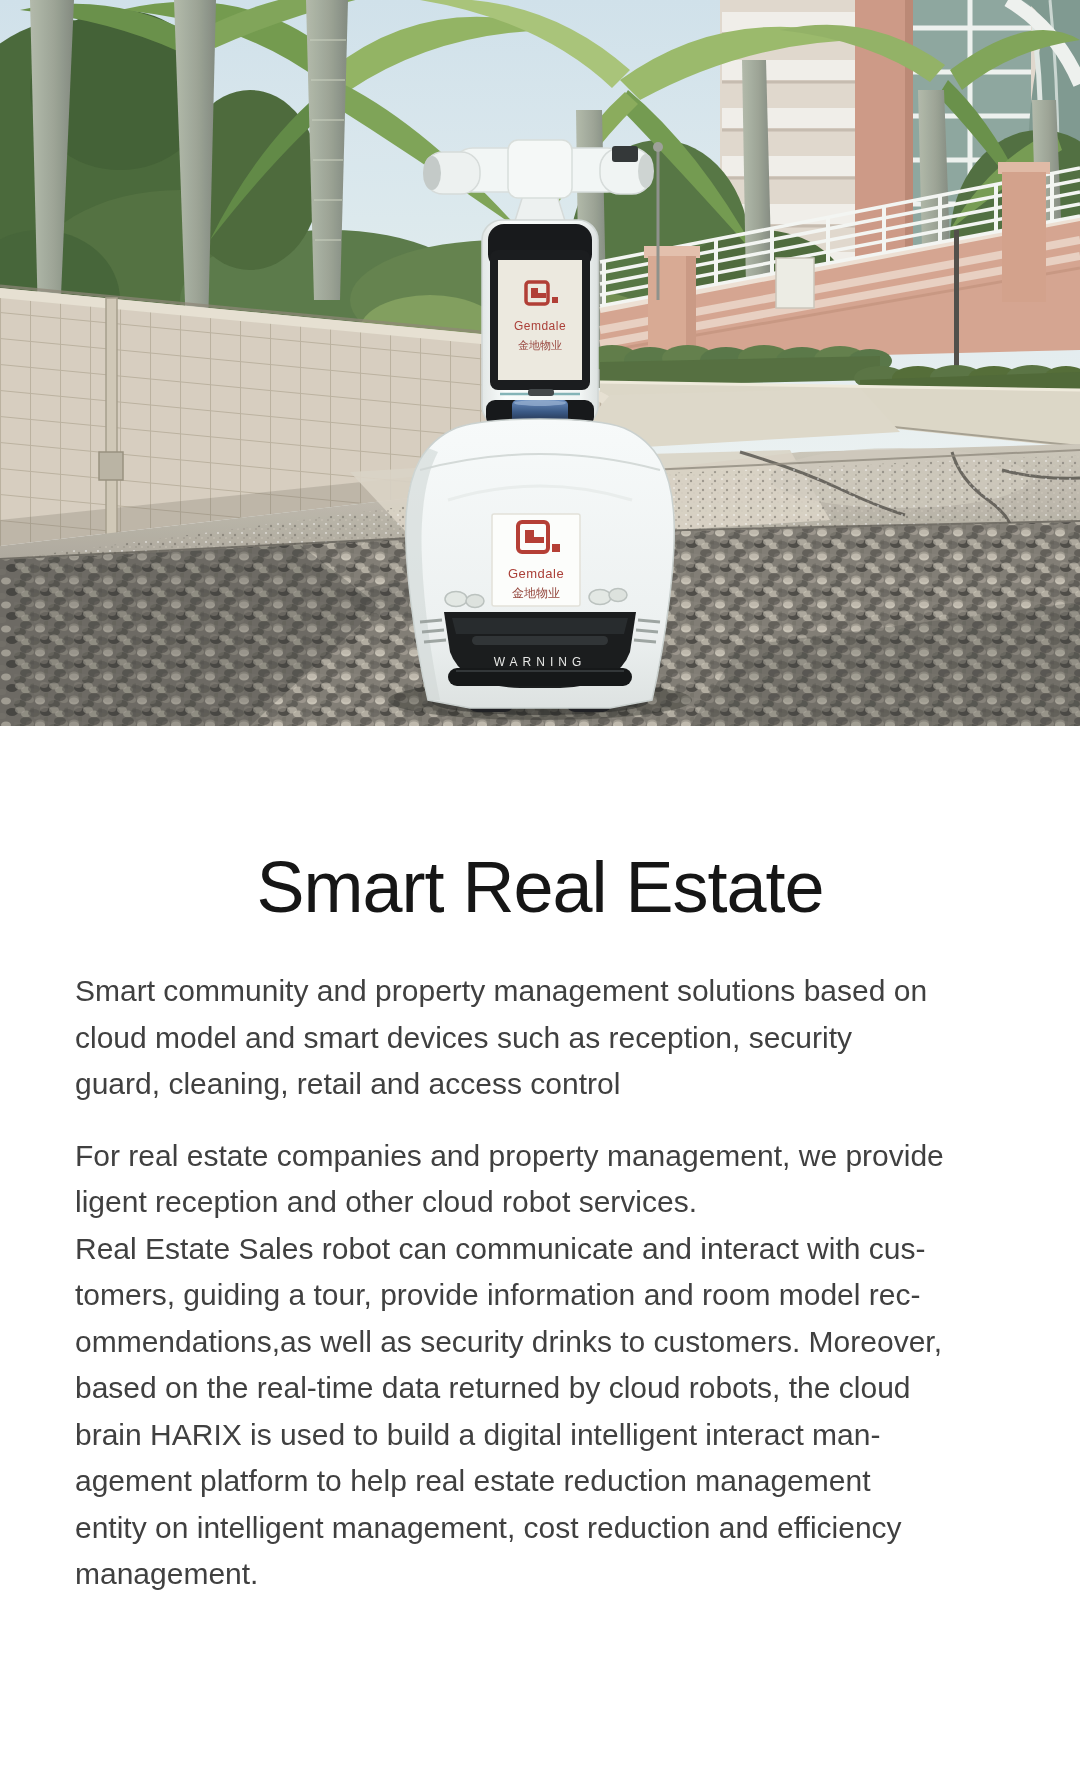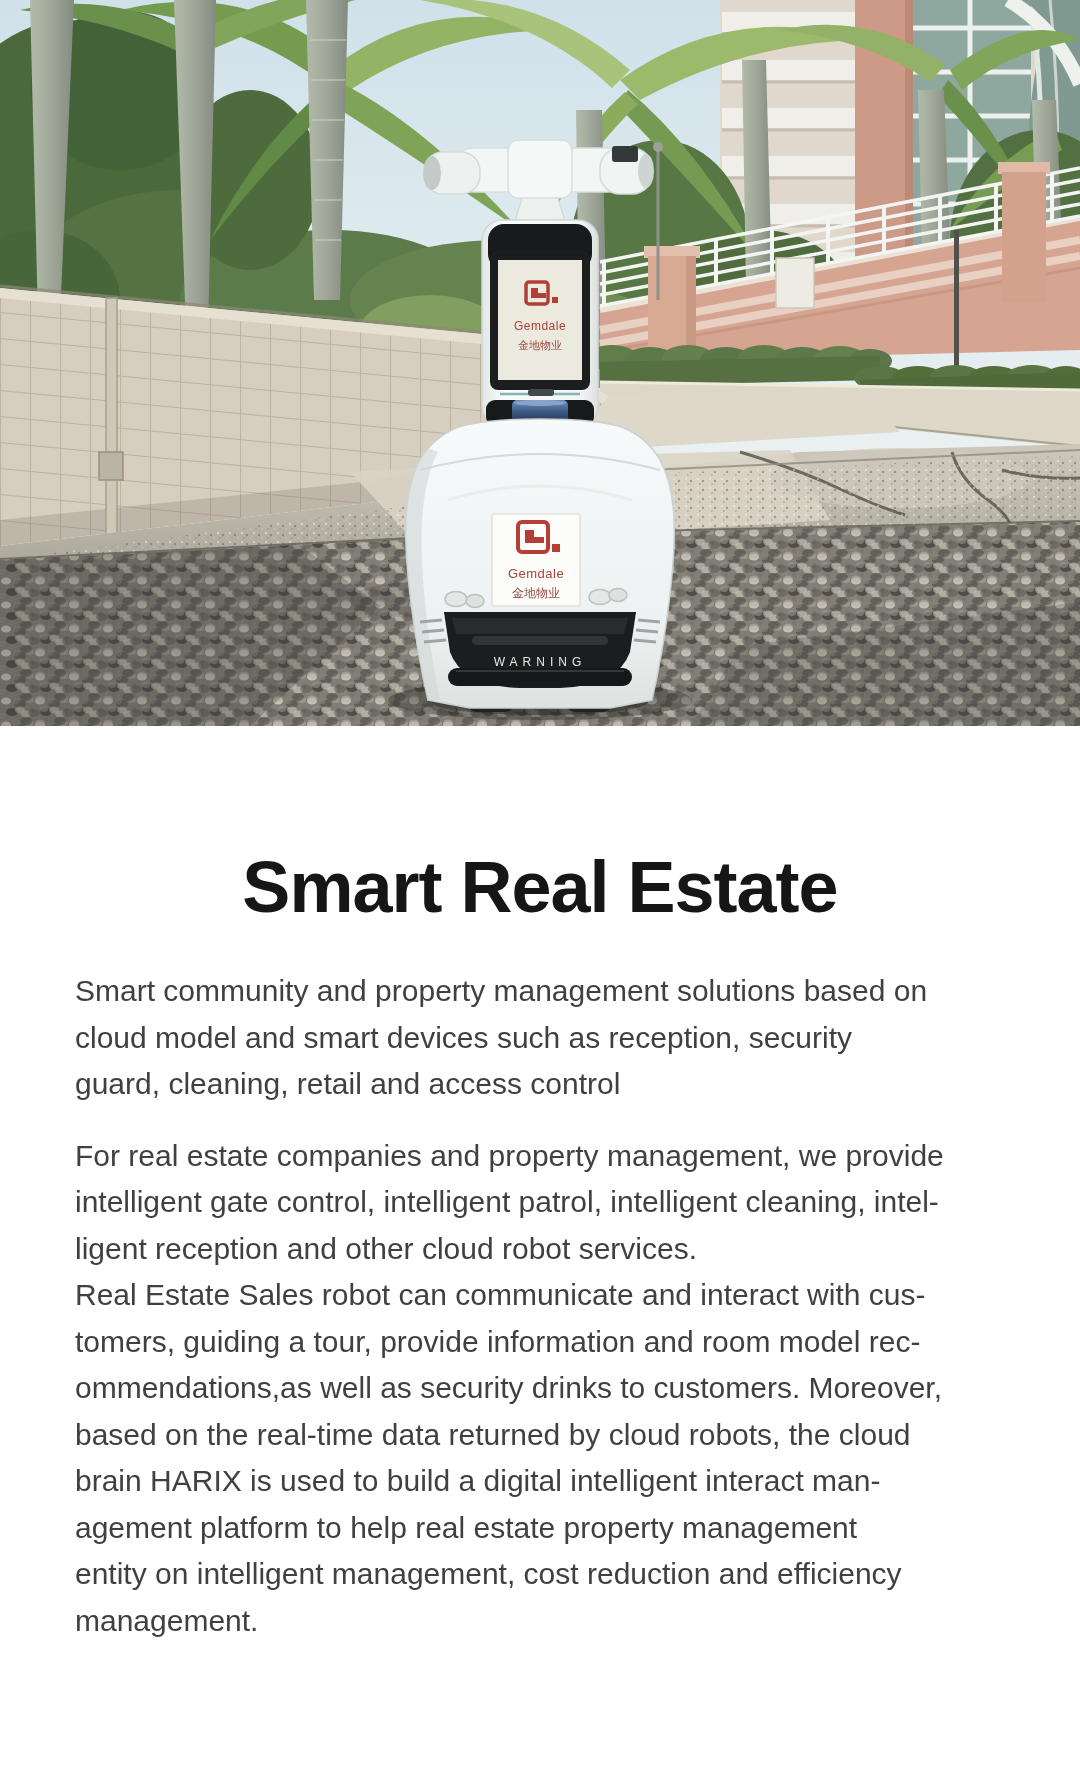--- a/index.html
+++ b/index.html
@@ -1,20 +1,20 @@
 <!DOCTYPE html>
 <html><head>
 <meta charset="utf-8">
 <style>
   html,body{margin:0;padding:0;background:#ffffff;}
   .page{position:relative;width:1080px;height:1788px;background:#ffffff;overflow:hidden;
         font-family:"Liberation Sans", sans-serif;}
   .hero{display:block;width:1080px;height:726px;margin:0;padding:0;line-height:0;text-align:right;}
   .content{padding:0 75px;}
-  h1.title{margin:121px 0 0 0;text-align:center;font-weight:700;color:#161616;
+  h1.title{margin:121px 0 0 0;text-align:center;font-weight:400;color:#161616;
            font-size:72px;line-height:80px;letter-spacing:-1px;}
   .para{margin:0;color:#404040;font-size:30px;}
   .para .line{line-height:46.5px;white-space:nowrap;}
   .para.intro{margin-top:41px;}
   .para.body{margin-top:25px;}
   svg text{font-family:"Liberation Sans", sans-serif;}
 </style>
 </head>
 <body>
 
@@ -338,25 +338,24 @@
     <h1 class="title">Smart Real Estate</h1>
 
     <div class="para intro">
       <div class="line">Smart community and property management solutions based on</div>
       <div class="line">cloud model and smart devices such as reception, security</div>
       <div class="line">guard, cleaning, retail and access control</div>
     </div>
 
     <div class="para body">
       <div class="line">For real estate companies and property management, we provide</div>
-      <div class="line">intelligent gate control, intelligent patrol, intelligent cleaning, intel-</div>
       <div class="line">ligent reception and other cloud robot services.</div>
       <div class="line">Real Estate Sales robot can communicate and interact with cus-</div>
       <div class="line">tomers, guiding a tour, provide information and room model rec-</div>
       <div class="line">ommendations,as well as security drinks to customers. Moreover,</div>
       <div class="line">based on the real-time data returned by cloud robots, the cloud</div>
       <div class="line">brain HARIX is used to build a digital intelligent interact man-</div>
-      <div class="line">agement platform to help real estate property management</div>
+      <div class="line">agement platform to help real estate reduction management</div>
       <div class="line">entity on intelligent management, cost reduction and efficiency</div>
       <div class="line">management.</div>
     </div>
   </div>
 </div>
 
 </body></html>

